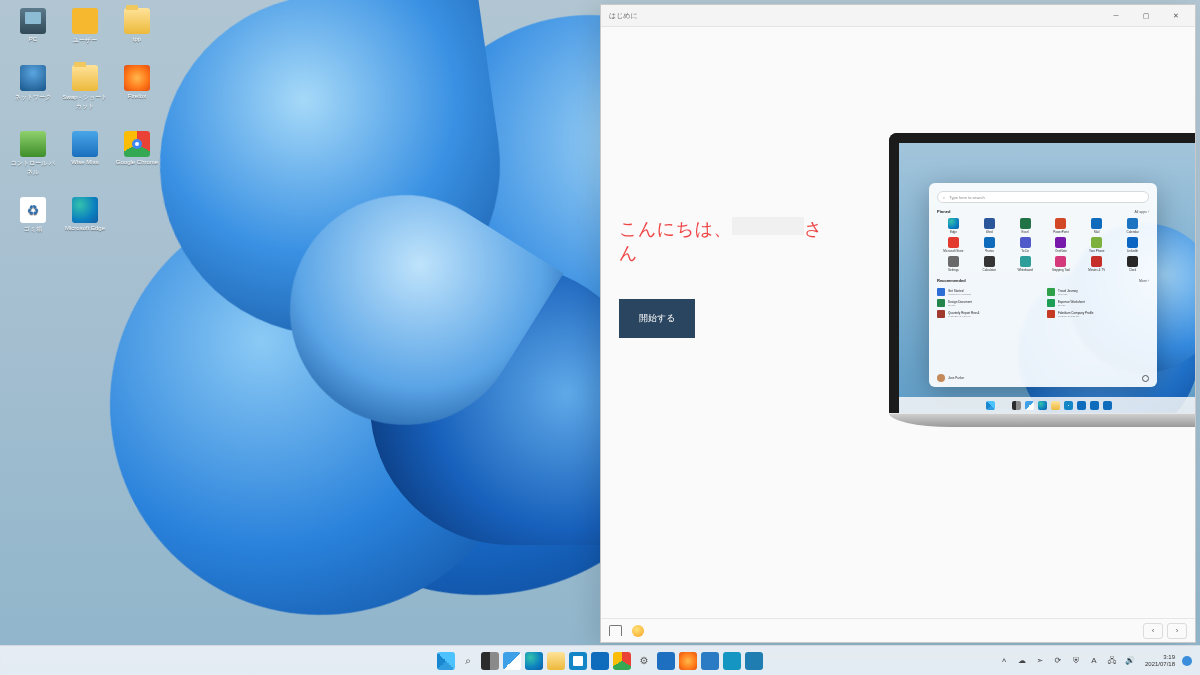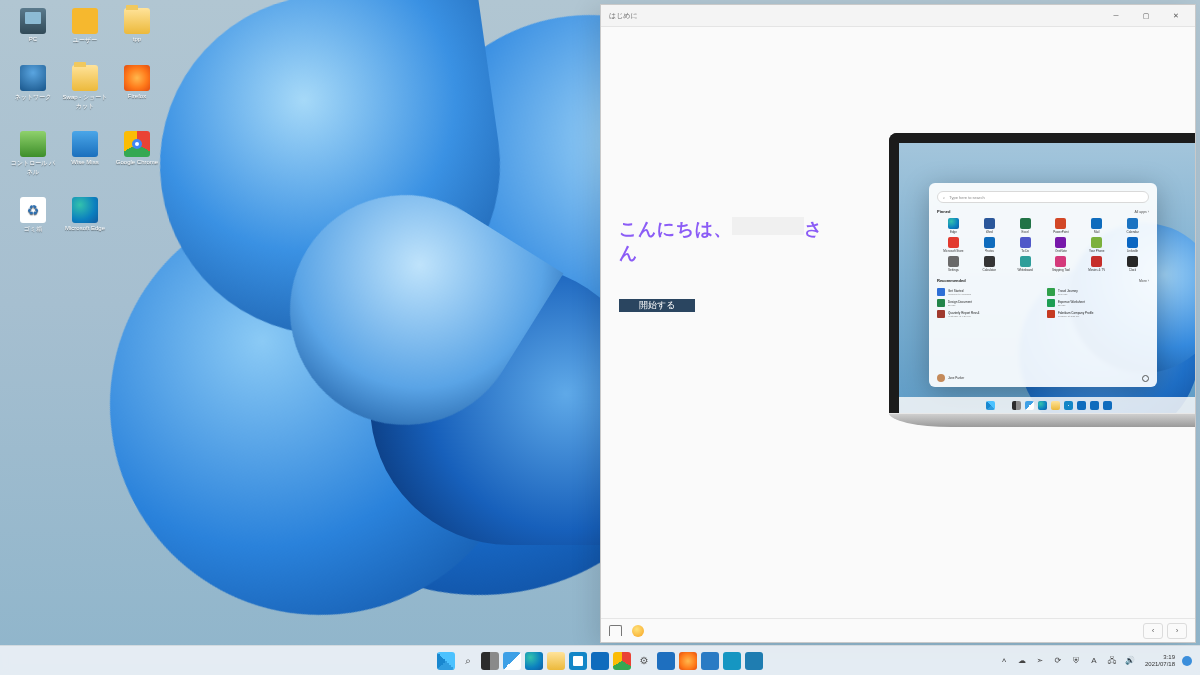--- a/index.html
+++ b/index.html
@@ -34,24 +34,24 @@
 .ic-rc{background:#fff;color:#2d6fb0;font-size:16px}
 .ic-ed{background:radial-gradient(circle at 30% 30%,#33c2ad,#0b7fbf 60%,#125a9e);border-radius:50%}
 
 
 .window{position:absolute;top:4px;right:4px;bottom:32px;left:600px;background:#fafafa;border:1px solid #c9c9c9;box-shadow:-8px 4px 22px rgba(0,0,0,.10);display:flex;flex-direction:column}
 .titlebar{height:22px;display:flex;align-items:center;padding:0 4px 0 8px;color:#6e6e6e;font-size:7px;background:#f4f4f4;border-bottom:1px solid #e4e4e4}
 .titlebar .ttl{flex:1}
 .wbtn{width:30px;height:22px;display:flex;align-items:center;justify-content:center;color:#555;cursor:pointer}
 .wct{flex:1;display:flex;position:relative;overflow:hidden}
 .wleft{flex:0 0 240px;padding:190px 16px 0 18px}
-.wleft h1{font-size:18px;font-weight:700;color:#8b5cf6;margin-bottom:14px;letter-spacing:.5px}
+.wleft h1{font-size:18px;font-weight:400;color:#ef4444;margin-bottom:14px;letter-spacing:.5px}
 .blank{display:inline-block;width:72px;height:18px;background:#f0f0f0}
 .wleft p{font-size:8px;color:#444;line-height:1.7}
-.startbtn{margin-top:20px;display:inline-block;background:#2a4560;color:#fff;font-size:9px;padding:0 20px;border:none;cursor:pointer}
+.startbtn{margin-top:20px;display:inline-block;background:#2a4560;color:#fff;font-size:9px;padding:13px 20px;border:none;cursor:pointer}
 
 
 .wright{flex:1;position:relative}
 .laptop{position:absolute;top:106px;right:-14px;width:320px}
 .lid{position:relative;height:280px;border:10px solid #1b1b1b;border-bottom:none;border-radius:8px 0 0 0;background:linear-gradient(180deg,#a3c5db 0%,#7fb1d2 50%,#5f9cc6 100%);overflow:hidden}
 .lbloom{position:absolute;right:-70px;bottom:-80px;width:280px;height:280px}
 .lp{position:absolute;border-radius:50% 0 50% 50%}
 .lp1{width:180px;height:180px;left:30px;top:50px;background:radial-gradient(circle at 40% 35%,#79baf0 0%,#1f70c8 60%,#0a3c80 100%);transform:rotate(20deg)}
 .lp2{width:150px;height:150px;left:80px;top:10px;background:radial-gradient(circle at 45% 30%,#9dd1f6 0%,#358ade 55%,#0d4a93 100%);transform:rotate(55deg)}
 .startmenu{position:absolute;top:40px;left:30px;right:42px;bottom:26px;background:rgba(255,255,255,.90);border-radius:6px;box-shadow:0 6px 28px rgba(0,0,0,.28);padding:8px;font-size:4px;backdrop-filter:blur(2px)}

